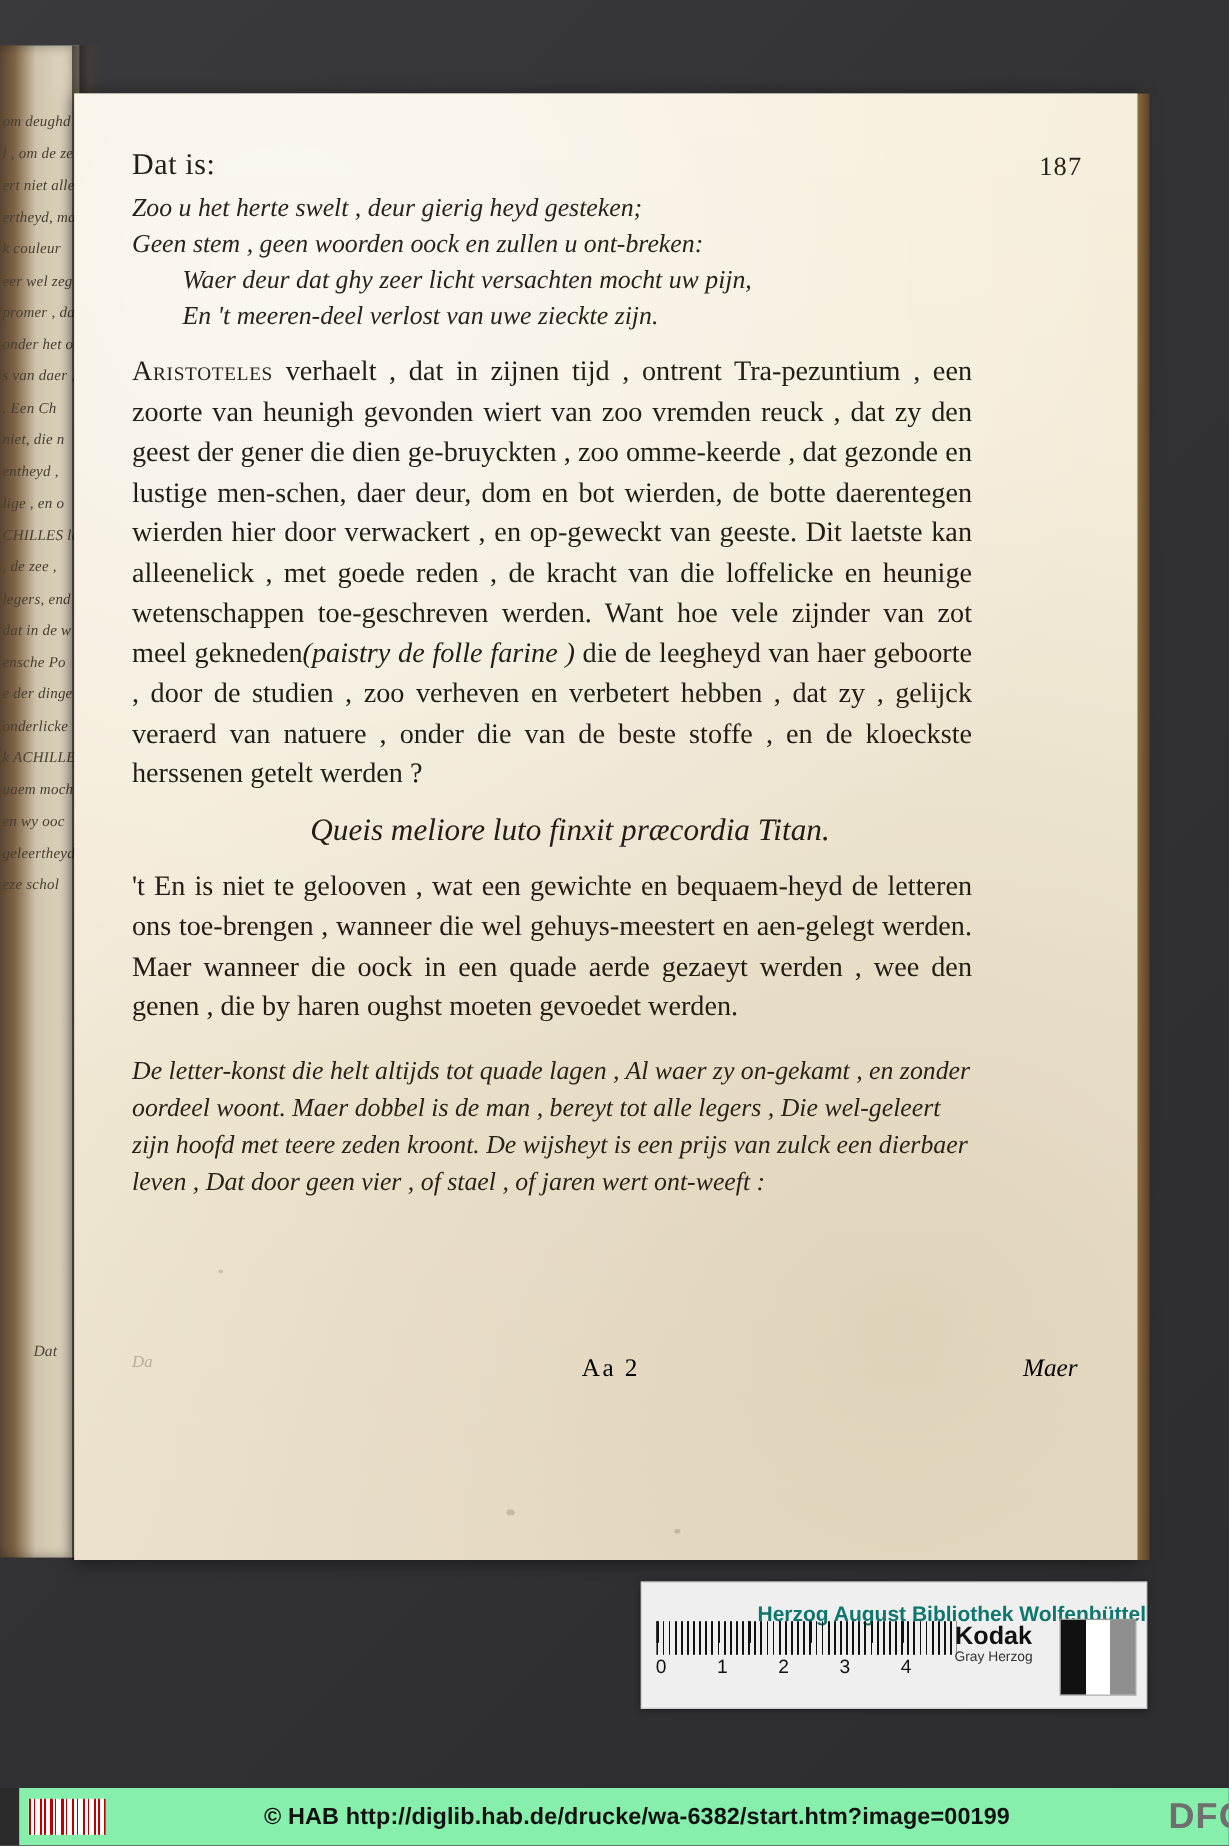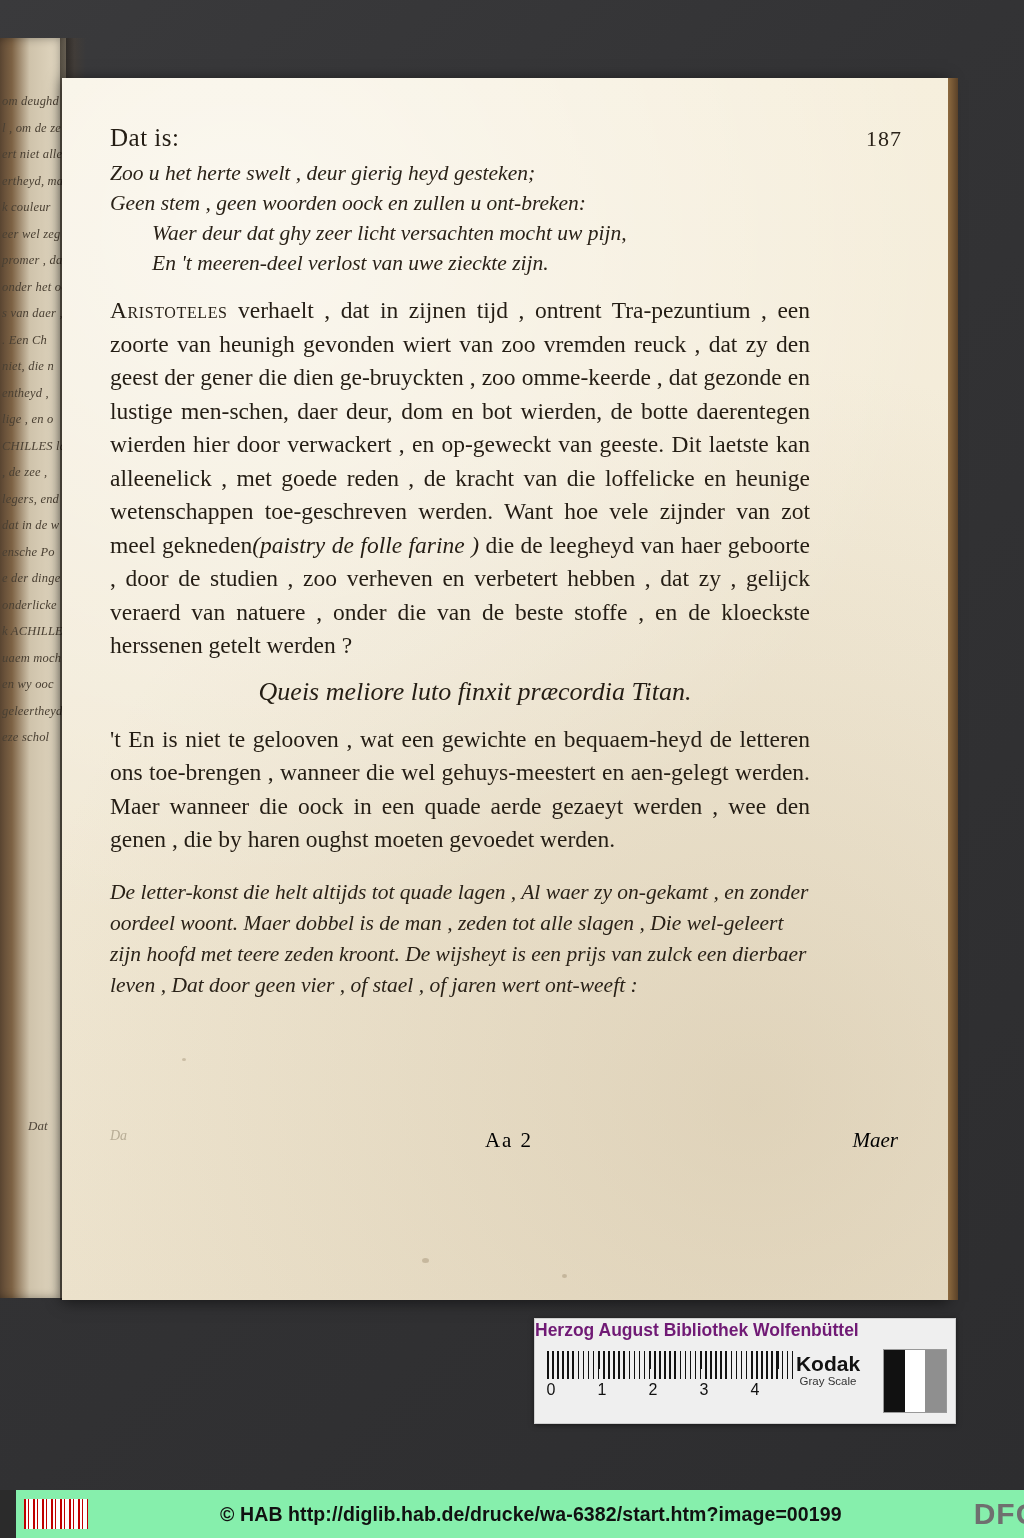--- a/index.html
+++ b/index.html
@@ -180,25 +180,25 @@
     left: 534px;
     top: 1318px;
     width: 420px;
     height: 104px;
     background: #efefef;
     border: 1px solid #cfcfcf;
     box-shadow: 0 1px 5px rgba(0,0,0,.5);
     font-family: "Liberation Sans", sans-serif;
   }
   .target-title {
-    text-align: left;
+    text-align: right;
     font-size: 17.5px;
     font-weight: bold;
-    color: #701a75;
-    padding-top: 1px;
+    color: #0f766e;
+    padding-top: 16px;
     letter-spacing: 0;
   }
   .ruler {
     position: absolute;
     left: 12px;
     top: 32px;
     width: 250px;
     height: 64px;
   }
   .ruler .ticks {
@@ -335,21 +335,21 @@
 
     <div class="para"><span class="sc">Aristoteles</span><span> verhaelt , dat in zijnen tijd , ontrent Tra-pezuntium , een zoorte van heunigh gevonden wiert van zoo vremden reuck , dat zy den geest der gener die dien ge-bruyckten , zoo omme-keerde , dat gezonde en lustige men-schen, daer deur, dom en bot wierden, de botte daerentegen wierden hier door verwackert , en op-geweckt van geeste. Dit laetste kan alleenelick , met goede reden , de kracht van die loffelicke en heunige wetenschappen toe-geschreven werden. Want hoe vele zijnder van zot meel gekneden</span><i>(paistry de folle farine )</i><span> die de leegheyd van haer geboorte , door de studien , zoo verheven en verbetert hebben , dat zy , gelijck veraerd van natuere , onder die van de beste stoffe , en de kloeckste herssenen getelt werden ?</span></div>
 
     <div class="latin">Queis meliore luto finxit præcordia Titan.</div>
 
     <div class="para"><b style="font-weight:normal">'t En</b><span> is niet te gelooven , wat een gewichte en bequaem-heyd de letteren ons toe-brengen , wanneer die wel gehuys-meestert en aen-gelegt werden.  Maer wanneer die oock in een quade aerde gezaeyt werden , wee den genen , die by haren oughst moeten gevoedet werden.</span></div>
 
     <div class="verse2">
       <span class="flush">De letter-konst die helt altijds tot quade lagen ,</span>
       <span class="ind">Al waer zy on-gekamt , en zonder oordeel woont.</span>
-      <span class="flush">Maer dobbel is de man , zeden tot alle slagen ,</span>
+      <span class="flush">Maer dobbel is de man , bereyt tot alle legers ,</span>
       <span class="ind">Die wel-geleert zijn hoofd met teere zeden kroont.</span>
       <span class="flush">De wijsheyt is een prijs van zulck een dierbaer leven ,</span>
       <span class="ind">Dat door geen vier , of stael , of jaren wert ont-weeft :</span>
     </div>
   </div>
 
   <div class="footline">
     <span class="foot-left">Da</span>
     <span class="sig">Aa 2</span>
     <span class="catchword">Maer</span>
@@ -366,21 +366,21 @@
       <span style="left:4px;">0</span>
       <span style="left:55px;">1</span>
       <span style="left:106px;">2</span>
       <span style="left:157px;">3</span>
       <span style="left:208px;">4</span>
     </div>
   </div>
 
   <div class="kodak">
     <div class="k1">Kodak</div>
-    <div class="k2">Gray Scale</div>
+    <div class="k2">Gray Herzog</div>
   </div>
 
   <div class="patches">
     <div style="background:#111111"></div>
     <div style="background:#ffffff"></div>
     <div style="background:#8f8f8f"></div>
   </div>
 </div>
 
 <div class="bottom-bar">

